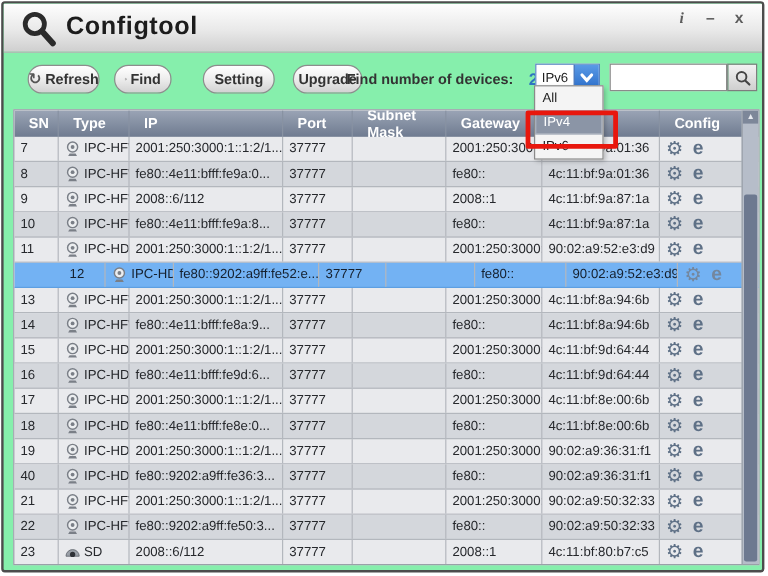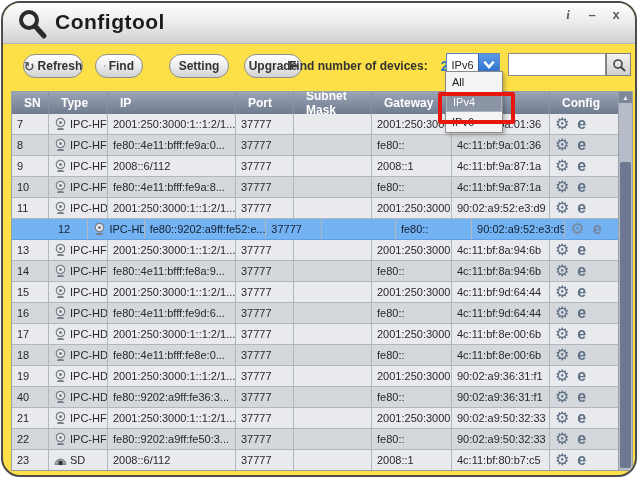--- a/index.html
+++ b/index.html
@@ -1,17 +1,17 @@
 <!DOCTYPE html>
 <html><head>
 <meta charset="utf-8">
 <style>
   html,body{margin:0;padding:0;background:#fff;font-family:"Liberation Sans",sans-serif;}
-  .window{position:relative;width:636px;height:476px;margin:1px;background:#fde047;
-    border:2px solid #4c4c4c;border-radius:19px;overflow:hidden;box-sizing:border-box;}
+  .window{position:relative;width:636px;height:476px;margin:1px;background:#86efac;
+    border:2px solid #4c4c4c;border-radius:3px;overflow:hidden;box-sizing:border-box;}
   
   .titlebar{position:absolute;left:0;top:0;right:0;height:40px;
     background:linear-gradient(#fefefe,#e9e9e9 55%,#cfcfcf);border-bottom:1px solid #b5b5b5;}
   .logo{position:absolute;left:14px;top:5px;width:32px;height:32px;}
   .apptitle{position:absolute;left:52px;top:7px;font-size:21px;font-weight:bold;color:#1c1c1c;letter-spacing:0.5px;}
   .winctrls{position:absolute;right:12px;top:4px;display:flex;gap:10px;color:#5c5c5c;font-size:13px;font-weight:bold;}
   .winctrls span{width:14px;text-align:center;cursor:default;}
   .ctrl-info{font-style:italic;font-family:"Liberation Serif",serif;}
   
   .btn{position:absolute;top:51px;height:24px;border:1px solid #8d8d8d;border-radius:12px;

